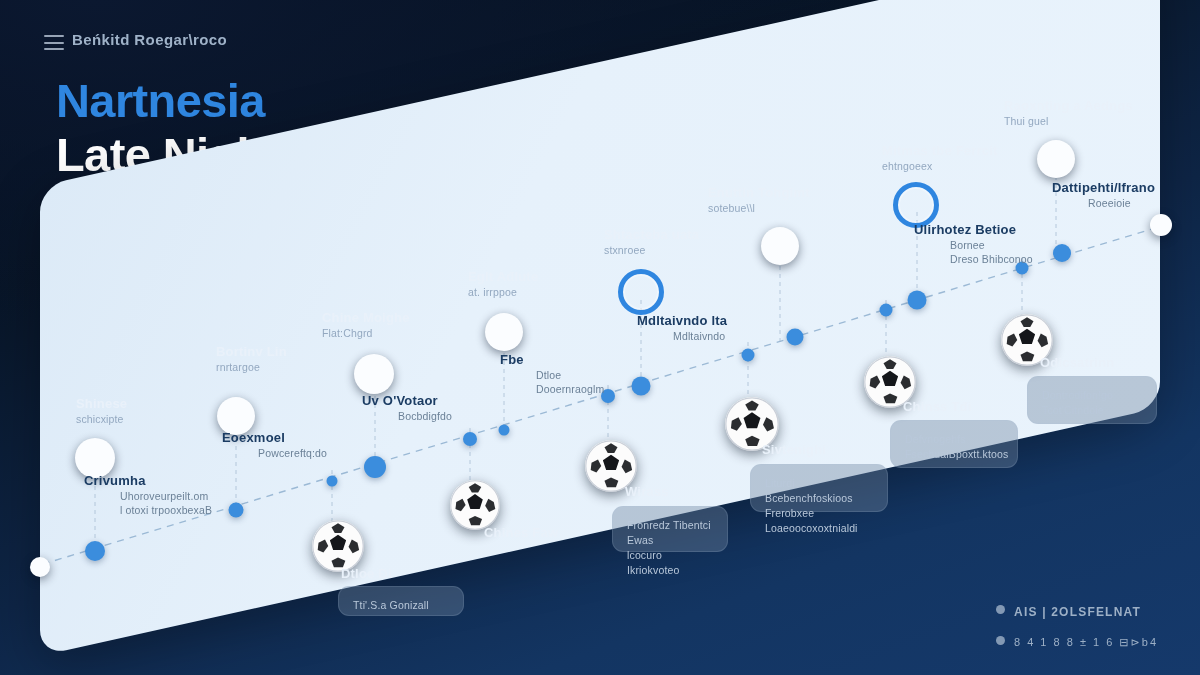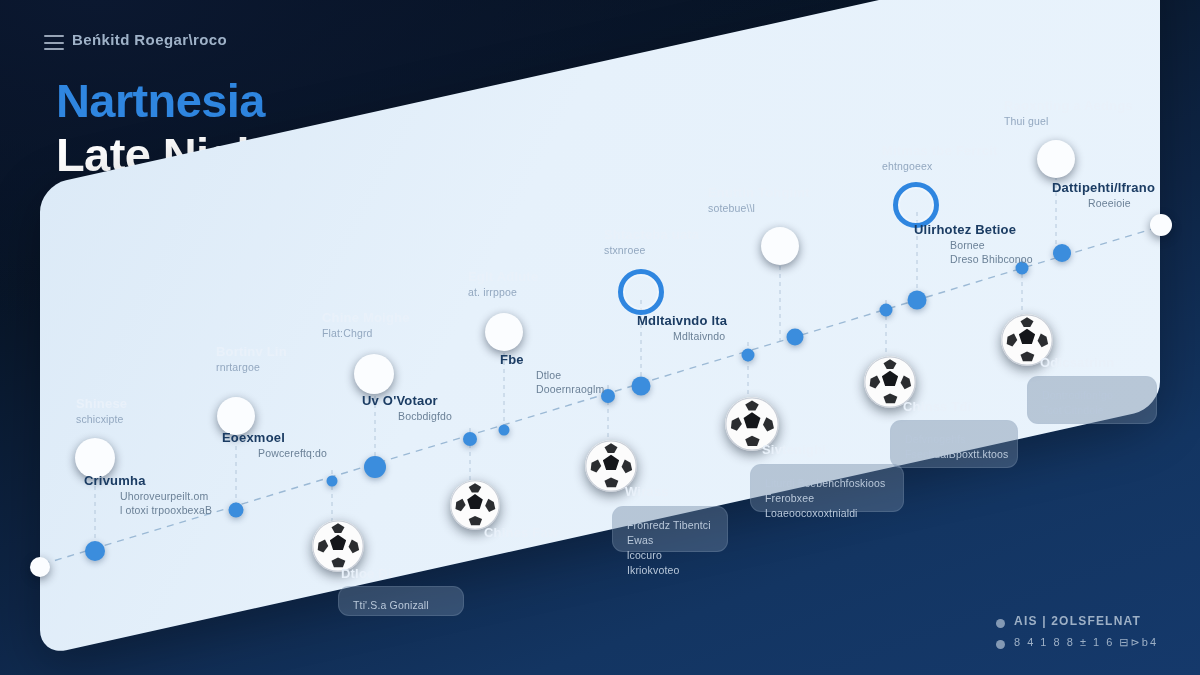--- a/index.html
+++ b/index.html
@@ -83,21 +83,21 @@
 
   
   .card{position:absolute;border-radius:11px;
     background:rgba(110,132,160,.40);
     border:1px solid rgba(168,188,212,.18);
     padding:11px 14px;box-sizing:border-box;}
   .card .cl{font-size:10.5px;line-height:15px;color:#b9c8da;filter:blur(.55px);letter-spacing:.15px;}
 
   
   #footer{position:absolute;right:42px;bottom:26px;text-align:left;}
-  .frow{display:flex;align-items:flex-end;gap:9px;margin-top:8px;}
+  .frow{display:flex;align-items:flex-start;gap:9px;margin-top:17px;}
   .frow .fd{width:9px;height:9px;border-radius:50%;background:#9fb2c8;opacity:.8;flex:0 0 auto;}
   .frow .ft{font-size:12px;letter-spacing:1.2px;color:#9db0c6;filter:blur(.55px);font-weight:600;}
   .frow.second .ft{font-weight:400;letter-spacing:2px;font-size:11px;}
 </style>
 </head>
 <body>
 
 <div id="stage">
 
   <div id="topbar">
@@ -340,21 +340,21 @@
     <div class="t">Wirass</div>
   </div>
   <div class="card" style="left:612px;top:506px;width:116px;height:46px;">
     <div class="cl">Fronredz Tibentci Ewas</div>
     <div class="cl">lcocuro Ikriokvoteo</div>
   </div>
 
   <div class="lab on-dark" style="left:762px;top:442px;">
     <div class="t">Sivtenighi</div>
   </div>
-  <div class="card" style="left:750px;top:464px;width:154px;height:48px;">
+  <div class="card" style="left:750px;top:464px;width:138px;height:48px;">
     <div class="cl">Liturdi Bcebenchfoskioos</div>
     <div class="cl">Frerobxee Loaeoocoxoxtnialdi</div>
   </div>
 
   <div class="lab on-dark" style="left:903px;top:399px;">
     <div class="t">Chinss Tđi</div>
   </div>
   <div class="card" style="left:890px;top:420px;width:128px;height:48px;">
     <div class="cl">Defvnogehfs</div>
     <div class="cl">FsechuaiBpoxtt.ktoos</div>

